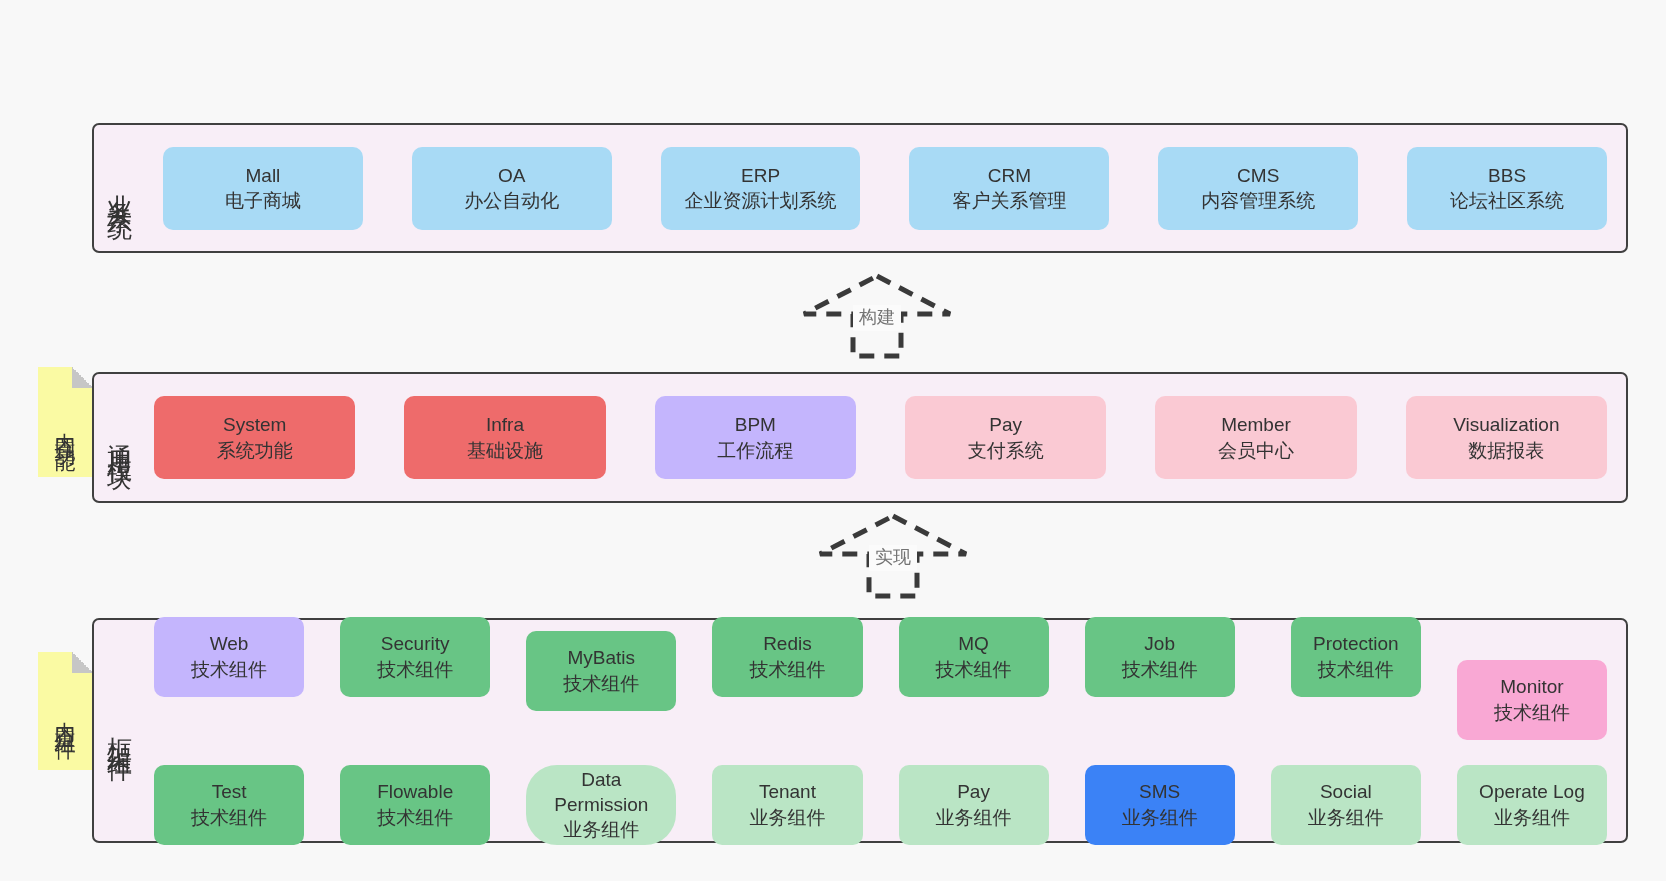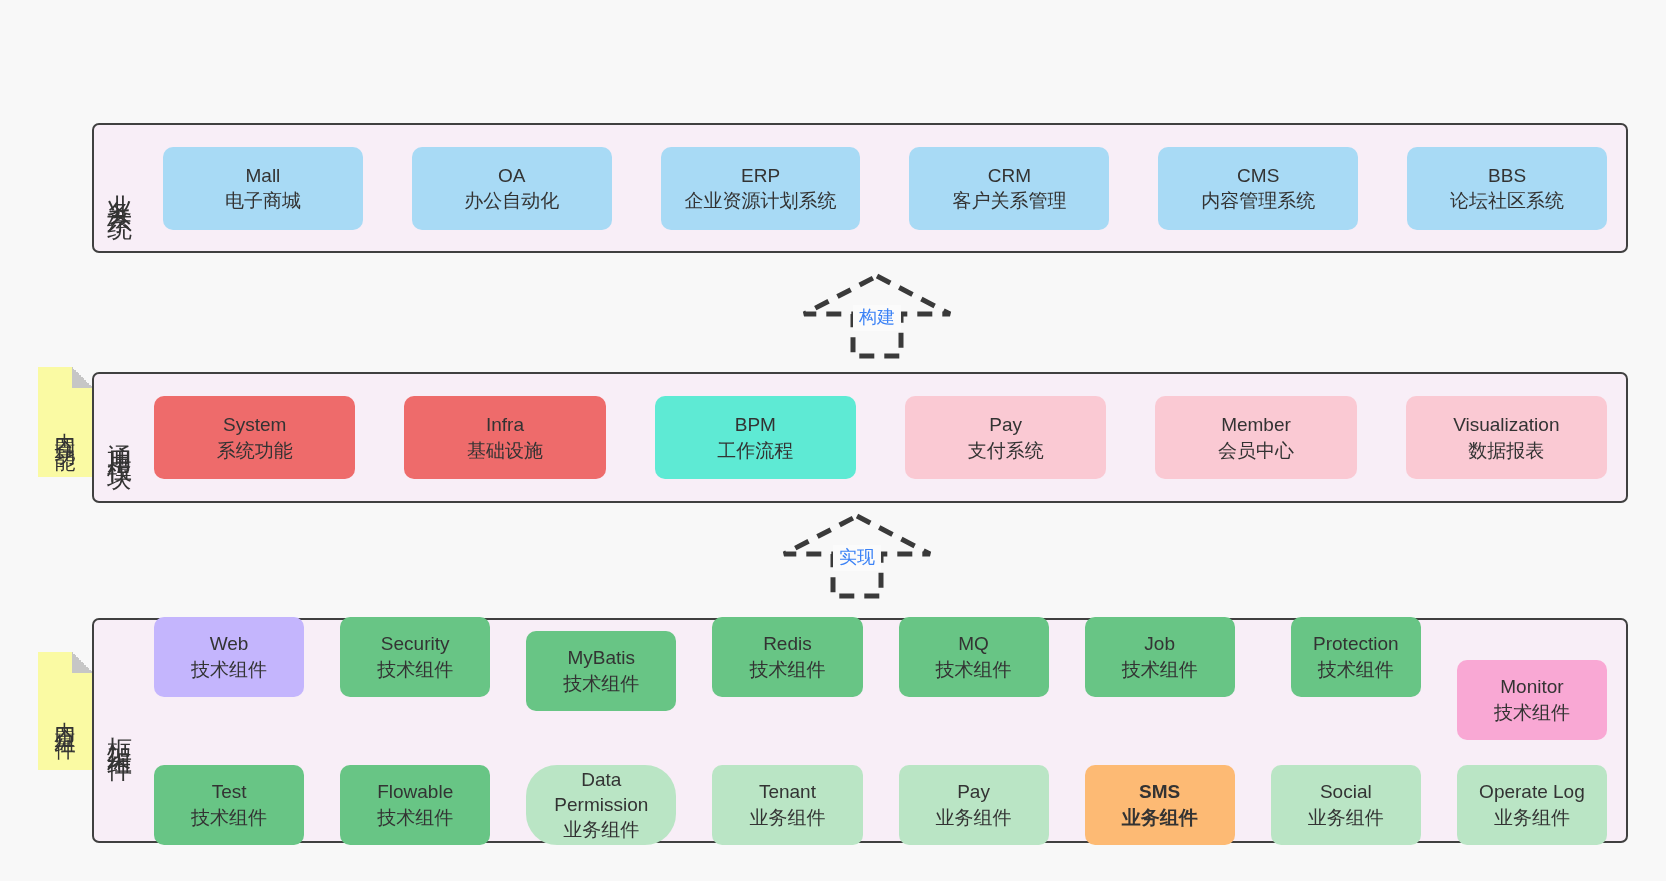--- a/index.html
+++ b/index.html
@@ -75,31 +75,31 @@
   }
 
   
   .arrow {
     position: absolute;
     width: 154px;
     height: 88px;
     z-index: 1;
   }
   .arrow-1 { left: 800px; top: 272px; }
-  .arrow-2 { left: 780px; top: 512px; }
+  .arrow-2 { left: 816px; top: 512px; }
   .arrow svg { position: absolute; inset: 0; width: 100%; height: 100%; }
   .arrow-label {
     position: absolute;
     left: 50%;
     top: 52%;
     transform: translate(-50%, -50%);
     background: #fbfbfb;
     padding: 3px 6px;
     font-size: 18px;
-    color: #3b82f6;
+    color: #737373;
     white-space: nowrap;
     line-height: 1.1;
   }
 
   
   .sticky {
     position: absolute;
     left: 38px;
     width: 55px;
     background: var(--sticky-bg, #fafaa3);
@@ -181,21 +181,21 @@
     <div class="panel-label">通用模块</div>
     <div class="boxes boxes-flex">
         <div class="box" style="background: rgb(238, 107, 107);">
           <div>System</div>
           <div>系统功能</div>
         </div>
         <div class="box" style="background: rgb(238, 107, 107);">
           <div>Infra</div>
           <div>基础设施</div>
         </div>
-        <div class="box" style="background: #5eead4;">
+        <div class="box" style="background: #c4b5fd;">
           <div>BPM</div>
           <div>工作流程</div>
         </div>
         <div class="box" style="background: rgb(250, 201, 211);">
           <div>Pay</div>
           <div>支付系统</div>
         </div>
         <div class="box" style="background: rgb(250, 201, 211);">
           <div>Member</div>
           <div>会员中心</div>
@@ -262,21 +262,21 @@
           <div>业务组件</div>
         </div>
         <div class="box" style="background: rgb(186, 229, 197);">
           <div>Tenant</div>
           <div>业务组件</div>
         </div>
         <div class="box" style="background: rgb(186, 229, 197);">
           <div>Pay</div>
           <div>业务组件</div>
         </div>
-        <div class="box" style="background: #fdba74; font-weight: bold;">
+        <div class="box" style="background: #3b82f6;">
           <div>SMS</div>
           <div>业务组件</div>
         </div>
         <div class="box" style="background: rgb(186, 229, 197);">
           <div>Social</div>
           <div>业务组件</div>
         </div>
         <div class="box" style="background: rgb(186, 229, 197);">
           <div>Operate Log</div>
           <div>业务组件</div>

